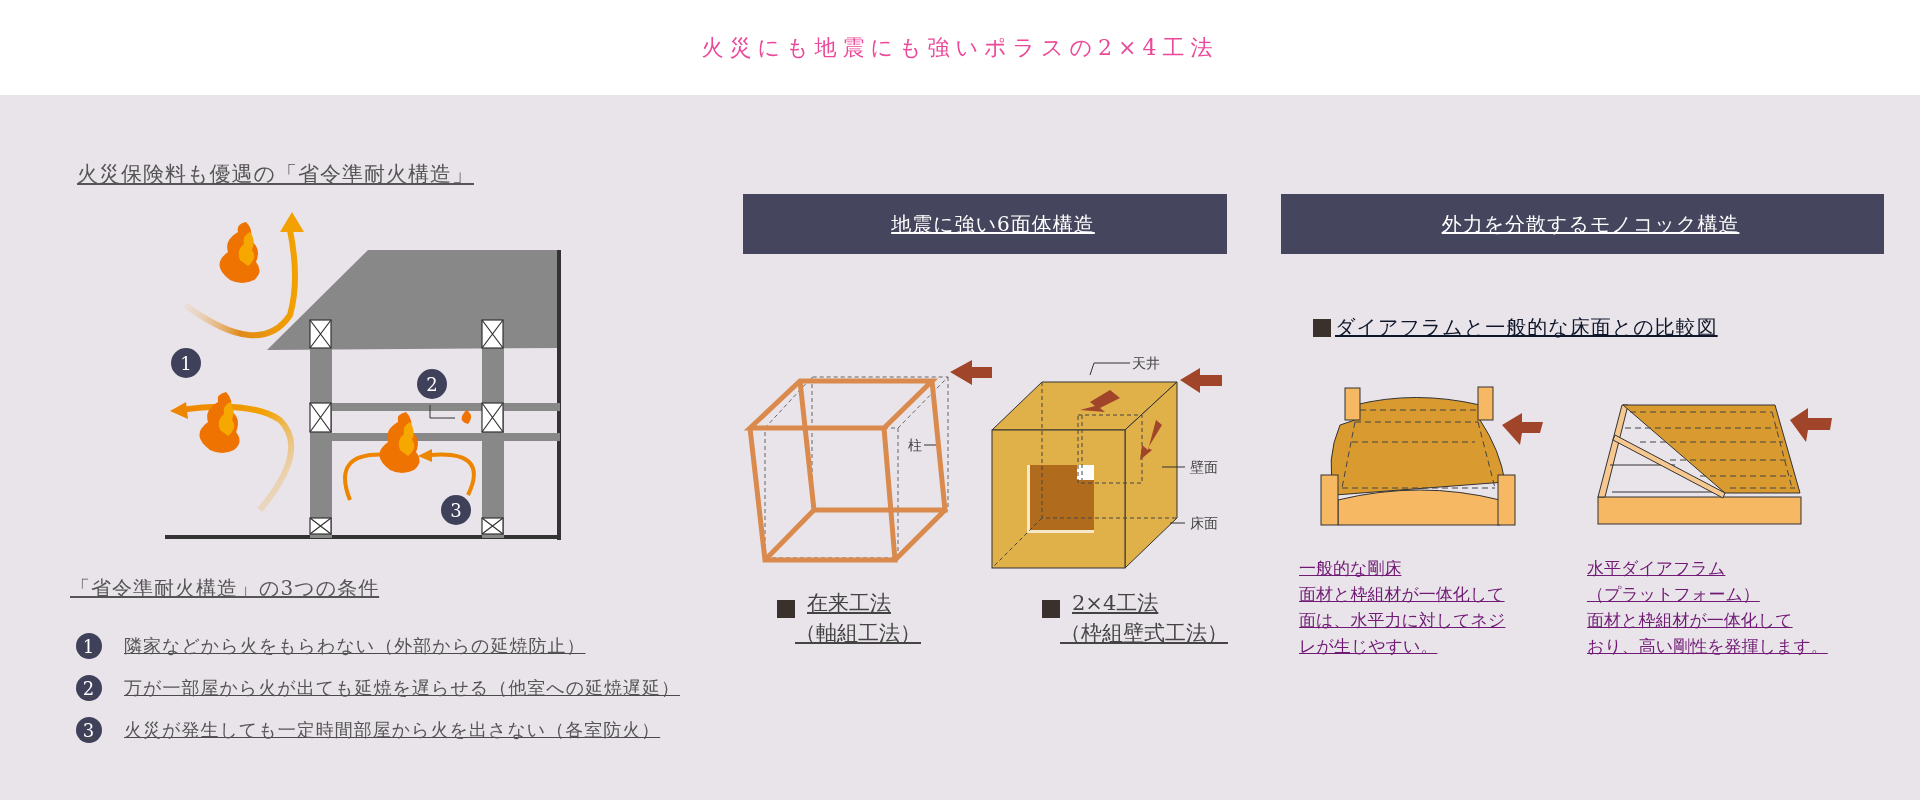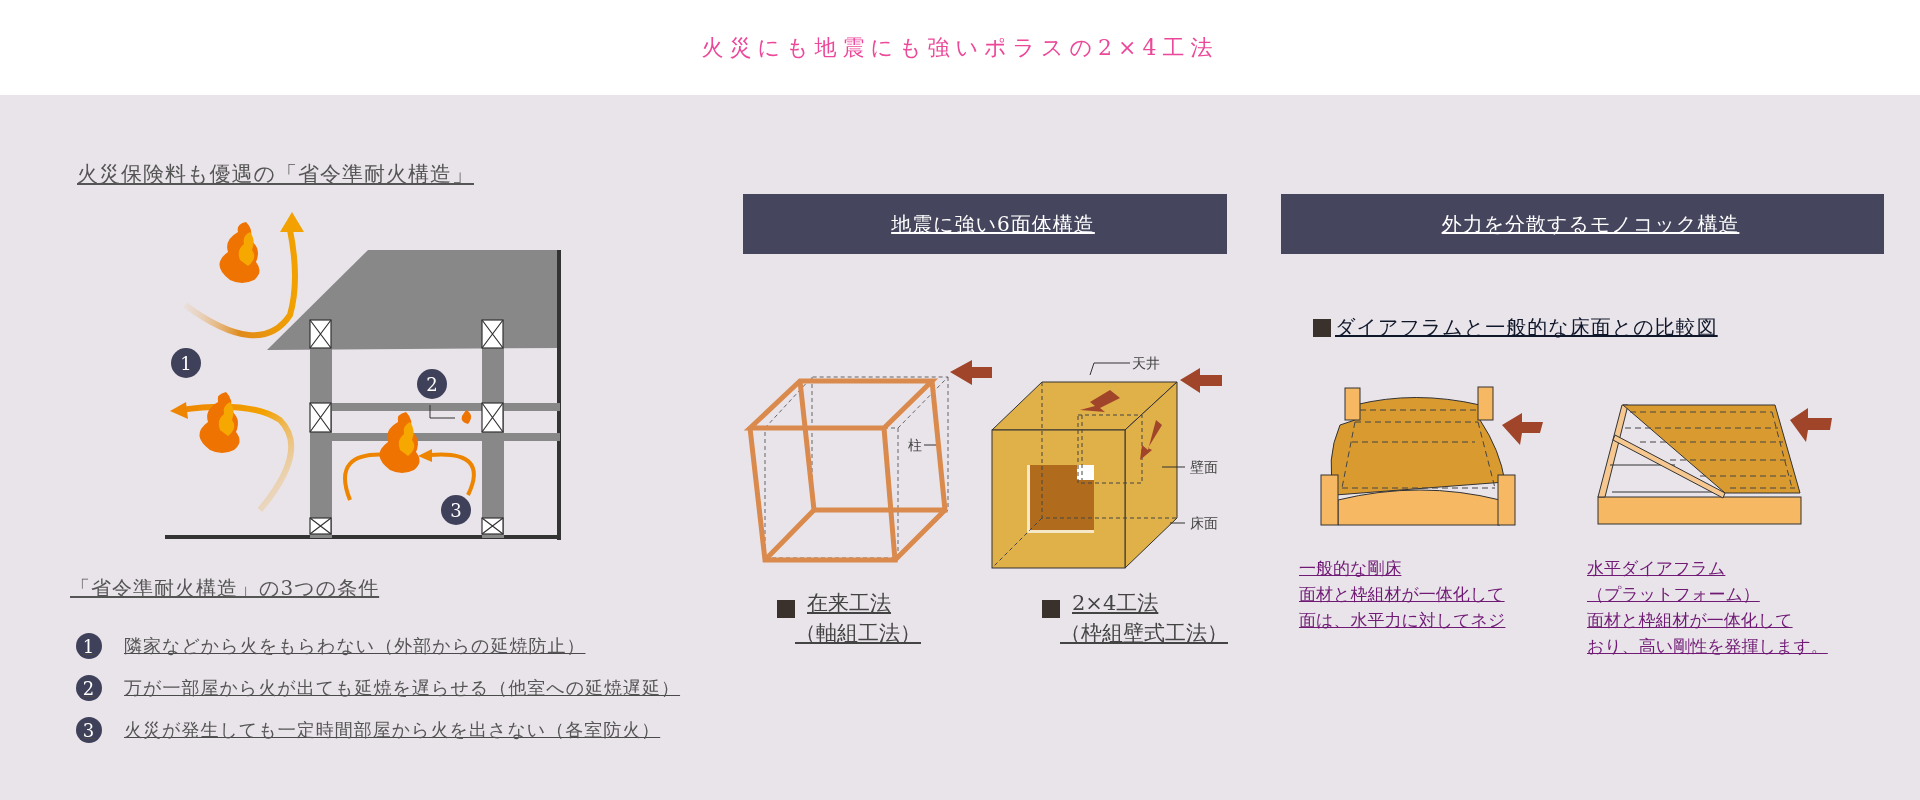--- a/index.html
+++ b/index.html
@@ -228,19 +228,20 @@
     <path d="M50,32 L192,32 M45,48 L198,48 M60,62 L203,62 M90,80 L208,80 M120,96 L212,96 M150,108 L215,108"></path>
     <path d="M192,32 L212,108"></path>
   </g>
   <polygon points="210,40 228,28 228,38 252,38 250,50 228,50 226,62" fill="#a0452a"></polygon>
 </svg>
 
 <div class="abs desc d1">
   <div>一般的な剛床</div>
   <div>面材と枠組材が一体化して</div>
   <div>面は、水平力に対してネジ</div>
+  <div>レが生じやすい。</div>
 </div>
 <div class="abs desc d2">
   <div>水平ダイアフラム</div>
   <div>（プラットフォーム）</div>
   <div>面材と枠組材が一体化して</div>
   <div>おり、高い剛性を発揮します。</div>
 </div>
 
 </body></html>

